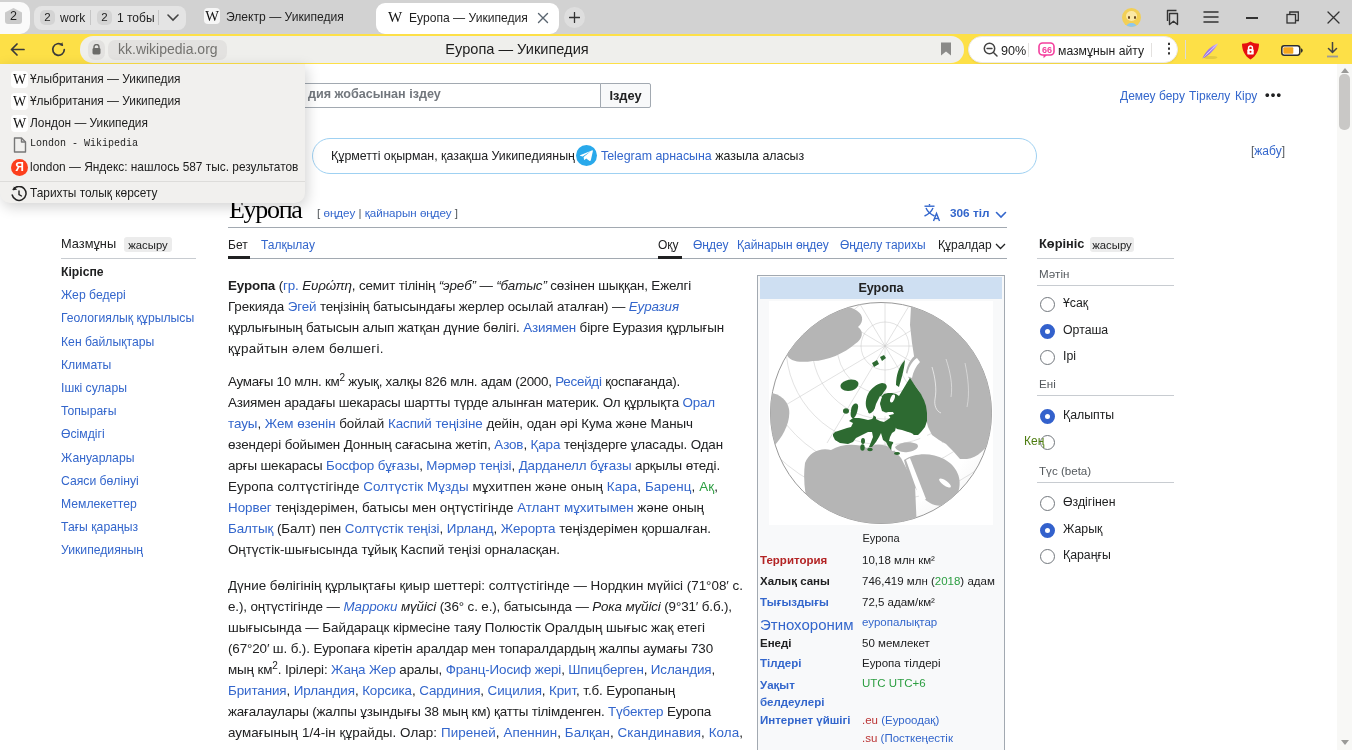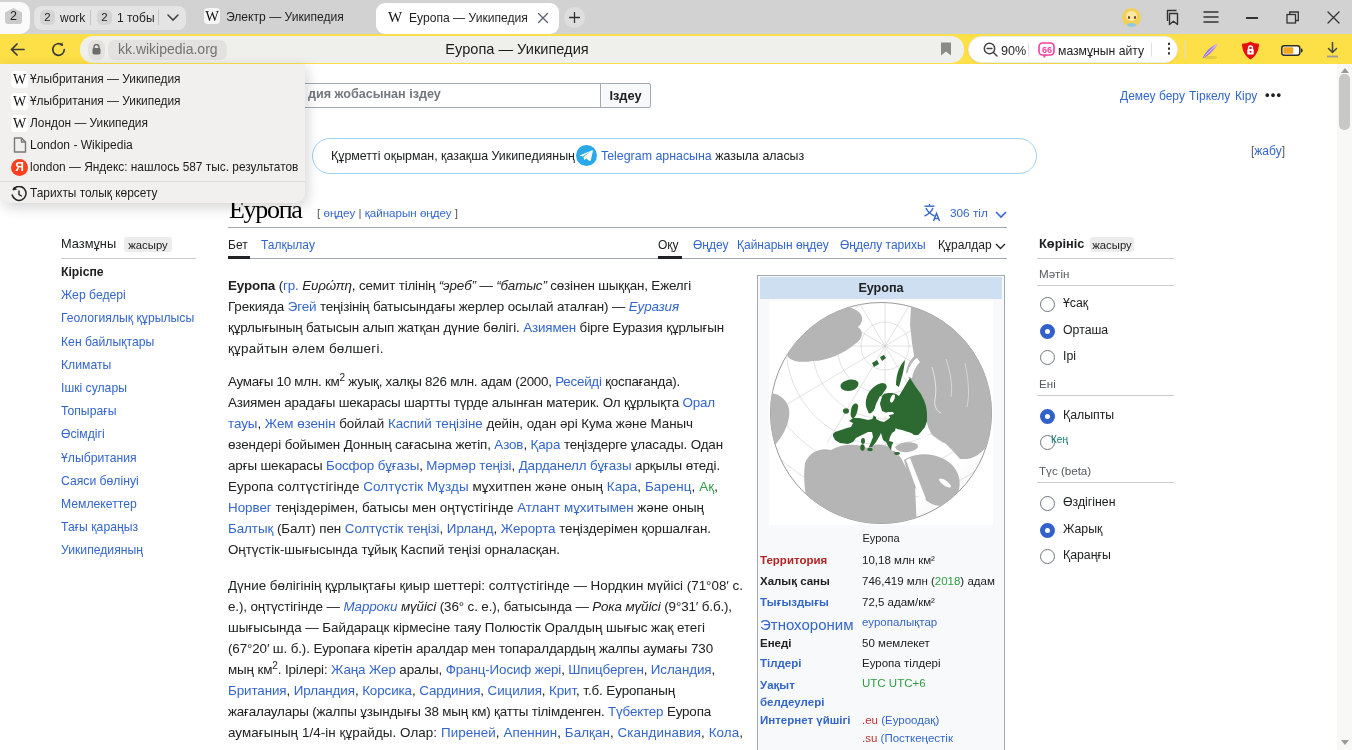--- a/index.html
+++ b/index.html
@@ -187,21 +187,21 @@
   <svg class="abs" style="left:923px;top:139px;" width="19" height="19" viewBox="0 0 19 19">
     <g stroke="#3366cc" stroke-width="1.4" fill="none">
       <path d="M6.5 1 V2.6"></path>
       <path d="M1.5 3.2 H11.5"></path>
       <path d="M10 5 C8.5 8.5 5 11.5 1.5 13"></path>
       <path d="M3 5 C4.5 8.5 8 11.5 11.5 13"></path>
       <path d="M10.5 18 L13.5 10.5 L16.5 18"></path>
       <path d="M11.5 15.5 H15.5"></path>
     </g>
   </svg>
-  <div class="abs nw" style="left:950px;top:142px;font-size:11.8px;font-weight:normal;color:#3366cc;">306 тіл</div>
+  <div class="abs nw" style="left:950px;top:142px;font-size:11.8px;font-weight:bold;color:#3366cc;">306 тіл</div>
   <svg class="abs" style="left:995px;top:147px;" width="12" height="8" viewBox="0 0 12 8">
         <path d="M1.5 1.5 L6 6 L10.5 1.5" stroke="#3366cc" stroke-width="1.6" fill="none" stroke-linecap="round"></path>
       </svg>
   <div class="abs" style="left:228px;top:163px;width:779px;height:1px;background:#a2a9b1;"></div>
 
   <div class="abs nw" style="left:228px;top:174px;font-size:12px;color:#202122;">Бет</div>
   <div class="abs nw" style="left:261px;top:174px;font-size:12px;"><a class="lk">Талқылау</a></div>
   <div class="abs nw" style="left:658px;top:174px;font-size:12px;color:#202122;">Оқу</div>
   <div class="abs nw" style="left:693px;top:174px;font-size:12px;"><a class="lk">Өңдеу</a></div>
   <div class="abs nw" style="left:737px;top:174px;font-size:12px;"><a class="lk">Қайнарын өңдеу</a></div>
@@ -218,21 +218,21 @@
   <div class="abs" style="left:124px;top:172.5px;width:48px;height:15.5px;background:#ececec;border-radius:3px;font-size:11.3px;color:#202122;text-align:center;line-height:16px;">жасыру</div>
   <div class="abs" style="left:61px;top:193.5px;width:135px;height:1px;background:#c8ccd1;"></div>
   <div class="toc" style="top:201.0px;color:#202122;font-weight:bold;">Кіріспе</div>
   <div class="toc" style="top:224.2px;">Жер бедері</div>
   <div class="toc" style="top:247.4px;">Геологиялық құрылысы</div>
   <div class="toc" style="top:270.6px;">Кен байлықтары</div>
   <div class="toc" style="top:293.8px;">Климаты</div>
   <div class="toc" style="top:317.0px;">Ішкі сулары</div>
   <div class="toc" style="top:340.2px;">Топырағы</div>
   <div class="toc" style="top:363.4px;">Өсімдігі</div>
-  <div class="toc" style="top:386.6px;">Ұлыбритания</div>
+  <div class="toc" style="top:386.6px;">Жануарлары</div>
   <div class="toc" style="top:409.8px;">Саяси бөлінуі</div>
   <div class="toc" style="top:433.0px;">Мемлекеттер</div>
   <div class="toc" style="top:456.2px;">Тағы қараңыз</div>
   <div class="toc" style="top:479.4px;">Уикипедияның</div>
 
   <div id="bodytext">
   <div class="bl" style="top:210.5px;letter-spacing:-0.156px;"><b>Еуропа</b> (<a class="lk">гр.</a> <i>Еυρώπη</i>, семит тілінің <i>“эреб”</i> — <i>“батыс”</i> сөзінен шыққан, Ежелгі</div>
   <div class="bl" style="top:231.5px;letter-spacing:-0.137px;">Грекияда <a class="lk">Эгей</a> теңізінің батысындағы жерлер осылай аталған) — <a class="lk"><i>Еуразия</i></a></div>
   <div class="bl" style="top:252.5px;letter-spacing:-0.143px;">құрлығының батысын алып жатқан дүние бөлігі. <a class="lk">Азиямен</a> бірге Еуразия құрлығын</div>
   <div class="bl" style="top:273.5px;letter-spacing:0.25px;">құрайтын әлем бөлшегі.</div>
@@ -365,21 +365,21 @@
   <div class="abs" style="left:1040px;top:259.5px;width:5px;height:5px;border:5px solid #3361cc;border-radius:50%;background:#fff;"></div>
   <div class="abs nw" style="left:1063px;top:259px;font-size:12.3px;color:#202122;">Орташа</div>
   <div class="abs" style="left:1040px;top:286px;width:13px;height:13px;border:1px solid #72777d;border-radius:50%;background:#fff;"></div>
   <div class="abs nw" style="left:1063px;top:285px;font-size:12.3px;color:#202122;">Ірі</div>
 
   <div class="abs nw" style="left:1039px;top:313px;font-size:11.6px;color:#54595d;">Ені</div>
   <div class="abs" style="left:1037px;top:331px;width:137px;height:1px;background:#c8ccd1;"></div>
   <div class="abs" style="left:1040px;top:344.5px;width:5px;height:5px;border:5px solid #3361cc;border-radius:50%;background:#fff;"></div>
   <div class="abs nw" style="left:1063px;top:344px;font-size:12.3px;color:#202122;">Қалыпты</div>
   <div class="abs" style="left:1040px;top:371px;width:13px;height:13px;border:1px solid #72777d;border-radius:50%;background:#fff;"></div>
-  <div class="abs nw" style="left:1051px;top:370px;font-size:10px;color:#0f766e;">Кең</div>
+  <div class="abs nw" style="left:1024px;top:370px;font-size:12px;color:#4d7c0f;">Кең</div>
 
   <div class="abs nw" style="left:1039px;top:400px;font-size:11.6px;color:#54595d;">Түс (beta)</div>
   <div class="abs" style="left:1037px;top:418px;width:137px;height:1px;background:#c8ccd1;"></div>
   <div class="abs" style="left:1040px;top:432px;width:13px;height:13px;border:1px solid #72777d;border-radius:50%;background:#fff;"></div>
   <div class="abs nw" style="left:1063px;top:431px;font-size:12.3px;color:#202122;">Өздігінен</div>
   <div class="abs" style="left:1040px;top:458.5px;width:5px;height:5px;border:5px solid #3361cc;border-radius:50%;background:#fff;"></div>
   <div class="abs nw" style="left:1063px;top:458px;font-size:12.3px;color:#202122;">Жарық</div>
   <div class="abs" style="left:1040px;top:485px;width:13px;height:13px;border:1px solid #72777d;border-radius:50%;background:#fff;"></div>
   <div class="abs nw" style="left:1063px;top:484px;font-size:12.3px;color:#202122;">Қараңғы</div>
   </div>
@@ -400,21 +400,21 @@
   <div class="abs" style="left:11px;top:7px;width:17px;height:17px;background:#fff;border-radius:4px;text-align:center;font-family:'Liberation Serif',serif;font-size:14px;line-height:17px;color:#111;">W</div>
   <div class="abs nw" style="left:30px;top:8px;font-size:11.9px;color:#1c1c1c;">Ұлыбритания — Уикипедия</div>
   <div class="abs" style="left:11px;top:29px;width:17px;height:17px;background:#fff;border-radius:4px;text-align:center;font-family:'Liberation Serif',serif;font-size:14px;line-height:17px;color:#111;">W</div>
   <div class="abs nw" style="left:30px;top:30px;font-size:11.9px;color:#1c1c1c;">Ұлыбритания — Уикипедия</div>
   <div class="abs" style="left:11px;top:51px;width:17px;height:17px;background:#fff;border-radius:4px;text-align:center;font-family:'Liberation Serif',serif;font-size:14px;line-height:17px;color:#111;">W</div>
   <div class="abs nw" style="left:30px;top:52px;font-size:11.9px;color:#1c1c1c;">Лондон — Уикипедия</div>
   <svg class="abs" style="left:13px;top:73px;" width="14" height="16" viewBox="0 0 14 16">
     <path d="M1.5 1 h7 l4 4 v10 h-11 z" stroke="#777" stroke-width="1.4" fill="none" stroke-linejoin="round"></path>
     <path d="M8.5 1 v4 h4" stroke="#777" stroke-width="1.4" fill="none" stroke-linejoin="round"></path>
   </svg>
-  <div class="abs nw" style="left:30px;top:74px;font-size:12px;color:#1c1c1c;">London - Wikipedia</div>
+  <div class="abs nw" style="left:30px;top:74px;font-size:10px;color:#1c1c1c;font-family:Liberation Mono, monospace;">London - Wikipedia</div>
   <div class="abs" style="left:11px;top:95px;width:17px;height:17px;background:#fc3f1d;border-radius:50%;color:#fff;text-align:center;font-size:12px;font-weight:bold;line-height:17px;">Я</div>
   <div class="abs nw" style="left:30px;top:96px;font-size:11.9px;color:#1c1c1c;">london — Яндекс: нашлось 587 тыс. результатов</div>
   <div class="abs" style="left:0;top:117px;width:305px;height:1px;background:#dddcda;"></div>
   <svg class="abs" style="left:11px;top:122px;" width="16" height="16" viewBox="0 0 16 16">
     <path d="M2.2 3.5 a7 7 0 1 1 -1.0 5.5" stroke="#222" stroke-width="1.5" fill="none" stroke-linecap="round"></path>
     <path d="M2.8 0.5 L2.5 4.2 L6.2 3.6" fill="#222"></path>
     <path d="M8 5 V8.6 L10.5 10" stroke="#222" stroke-width="1.4" fill="none" stroke-linecap="round"></path>
   </svg>
   <div class="abs nw" style="left:30px;top:122px;font-size:11.9px;color:#1c1c1c;">Тарихты толық көрсету</div>
 </div>

